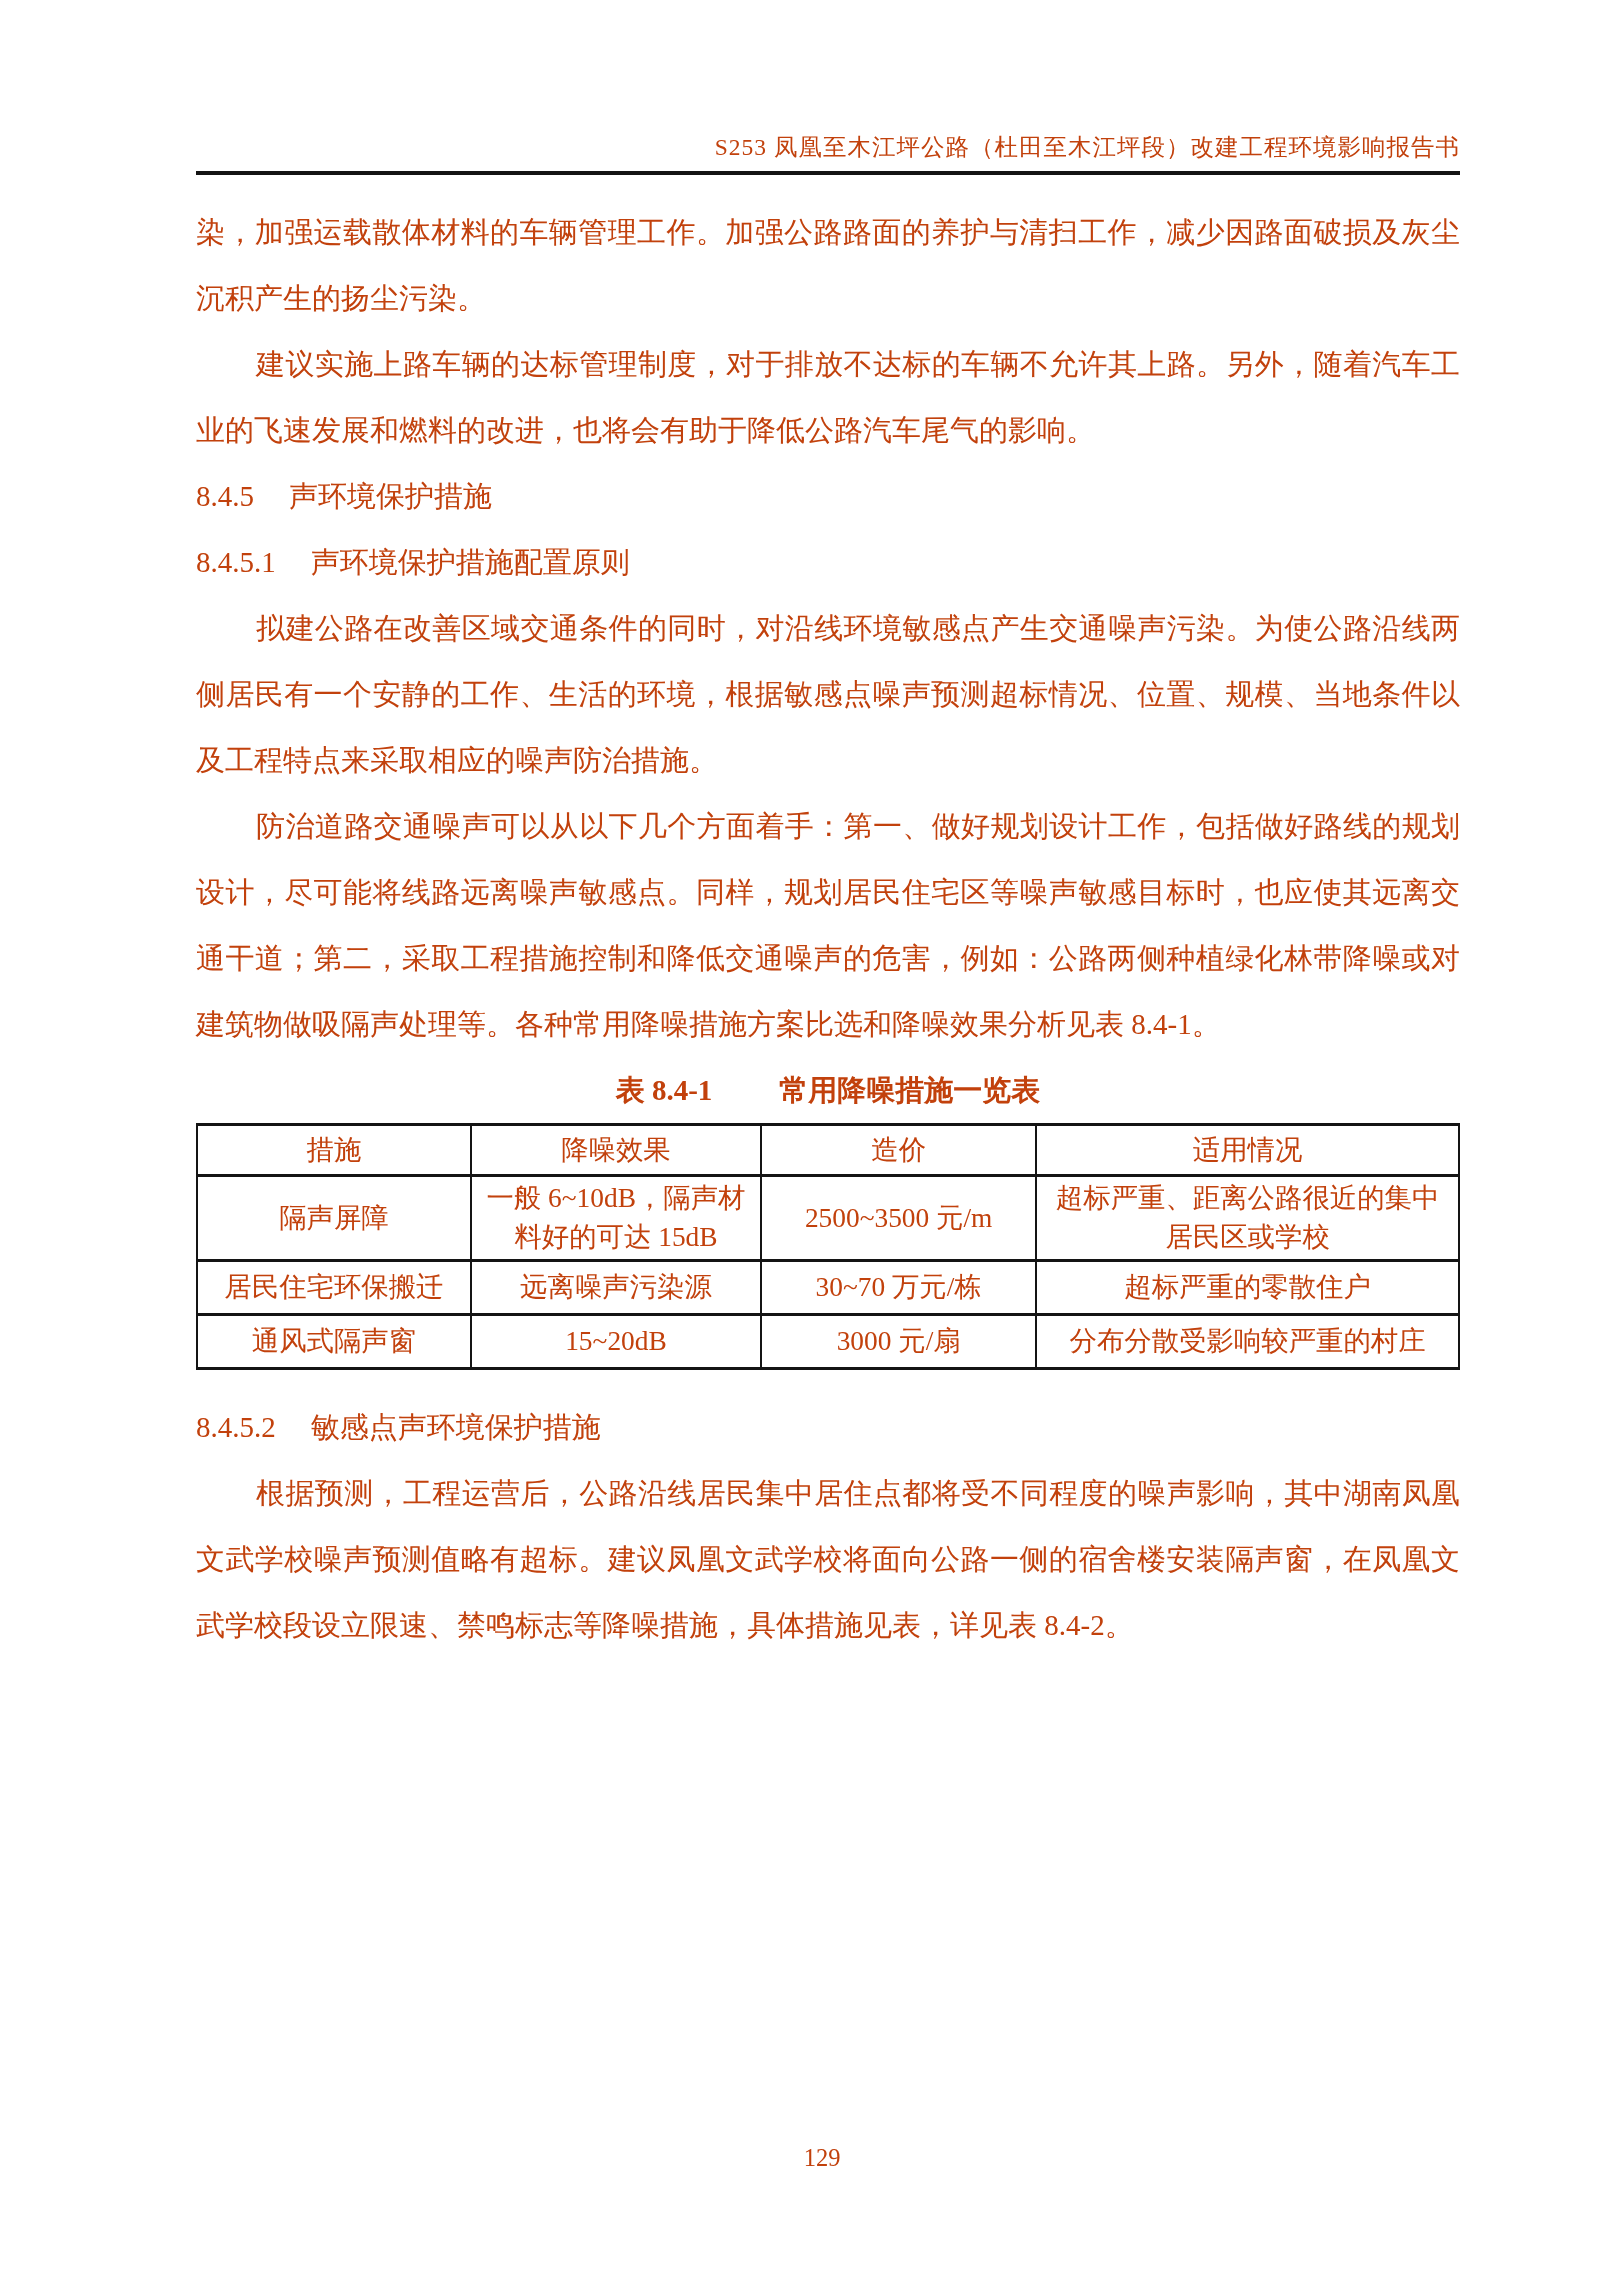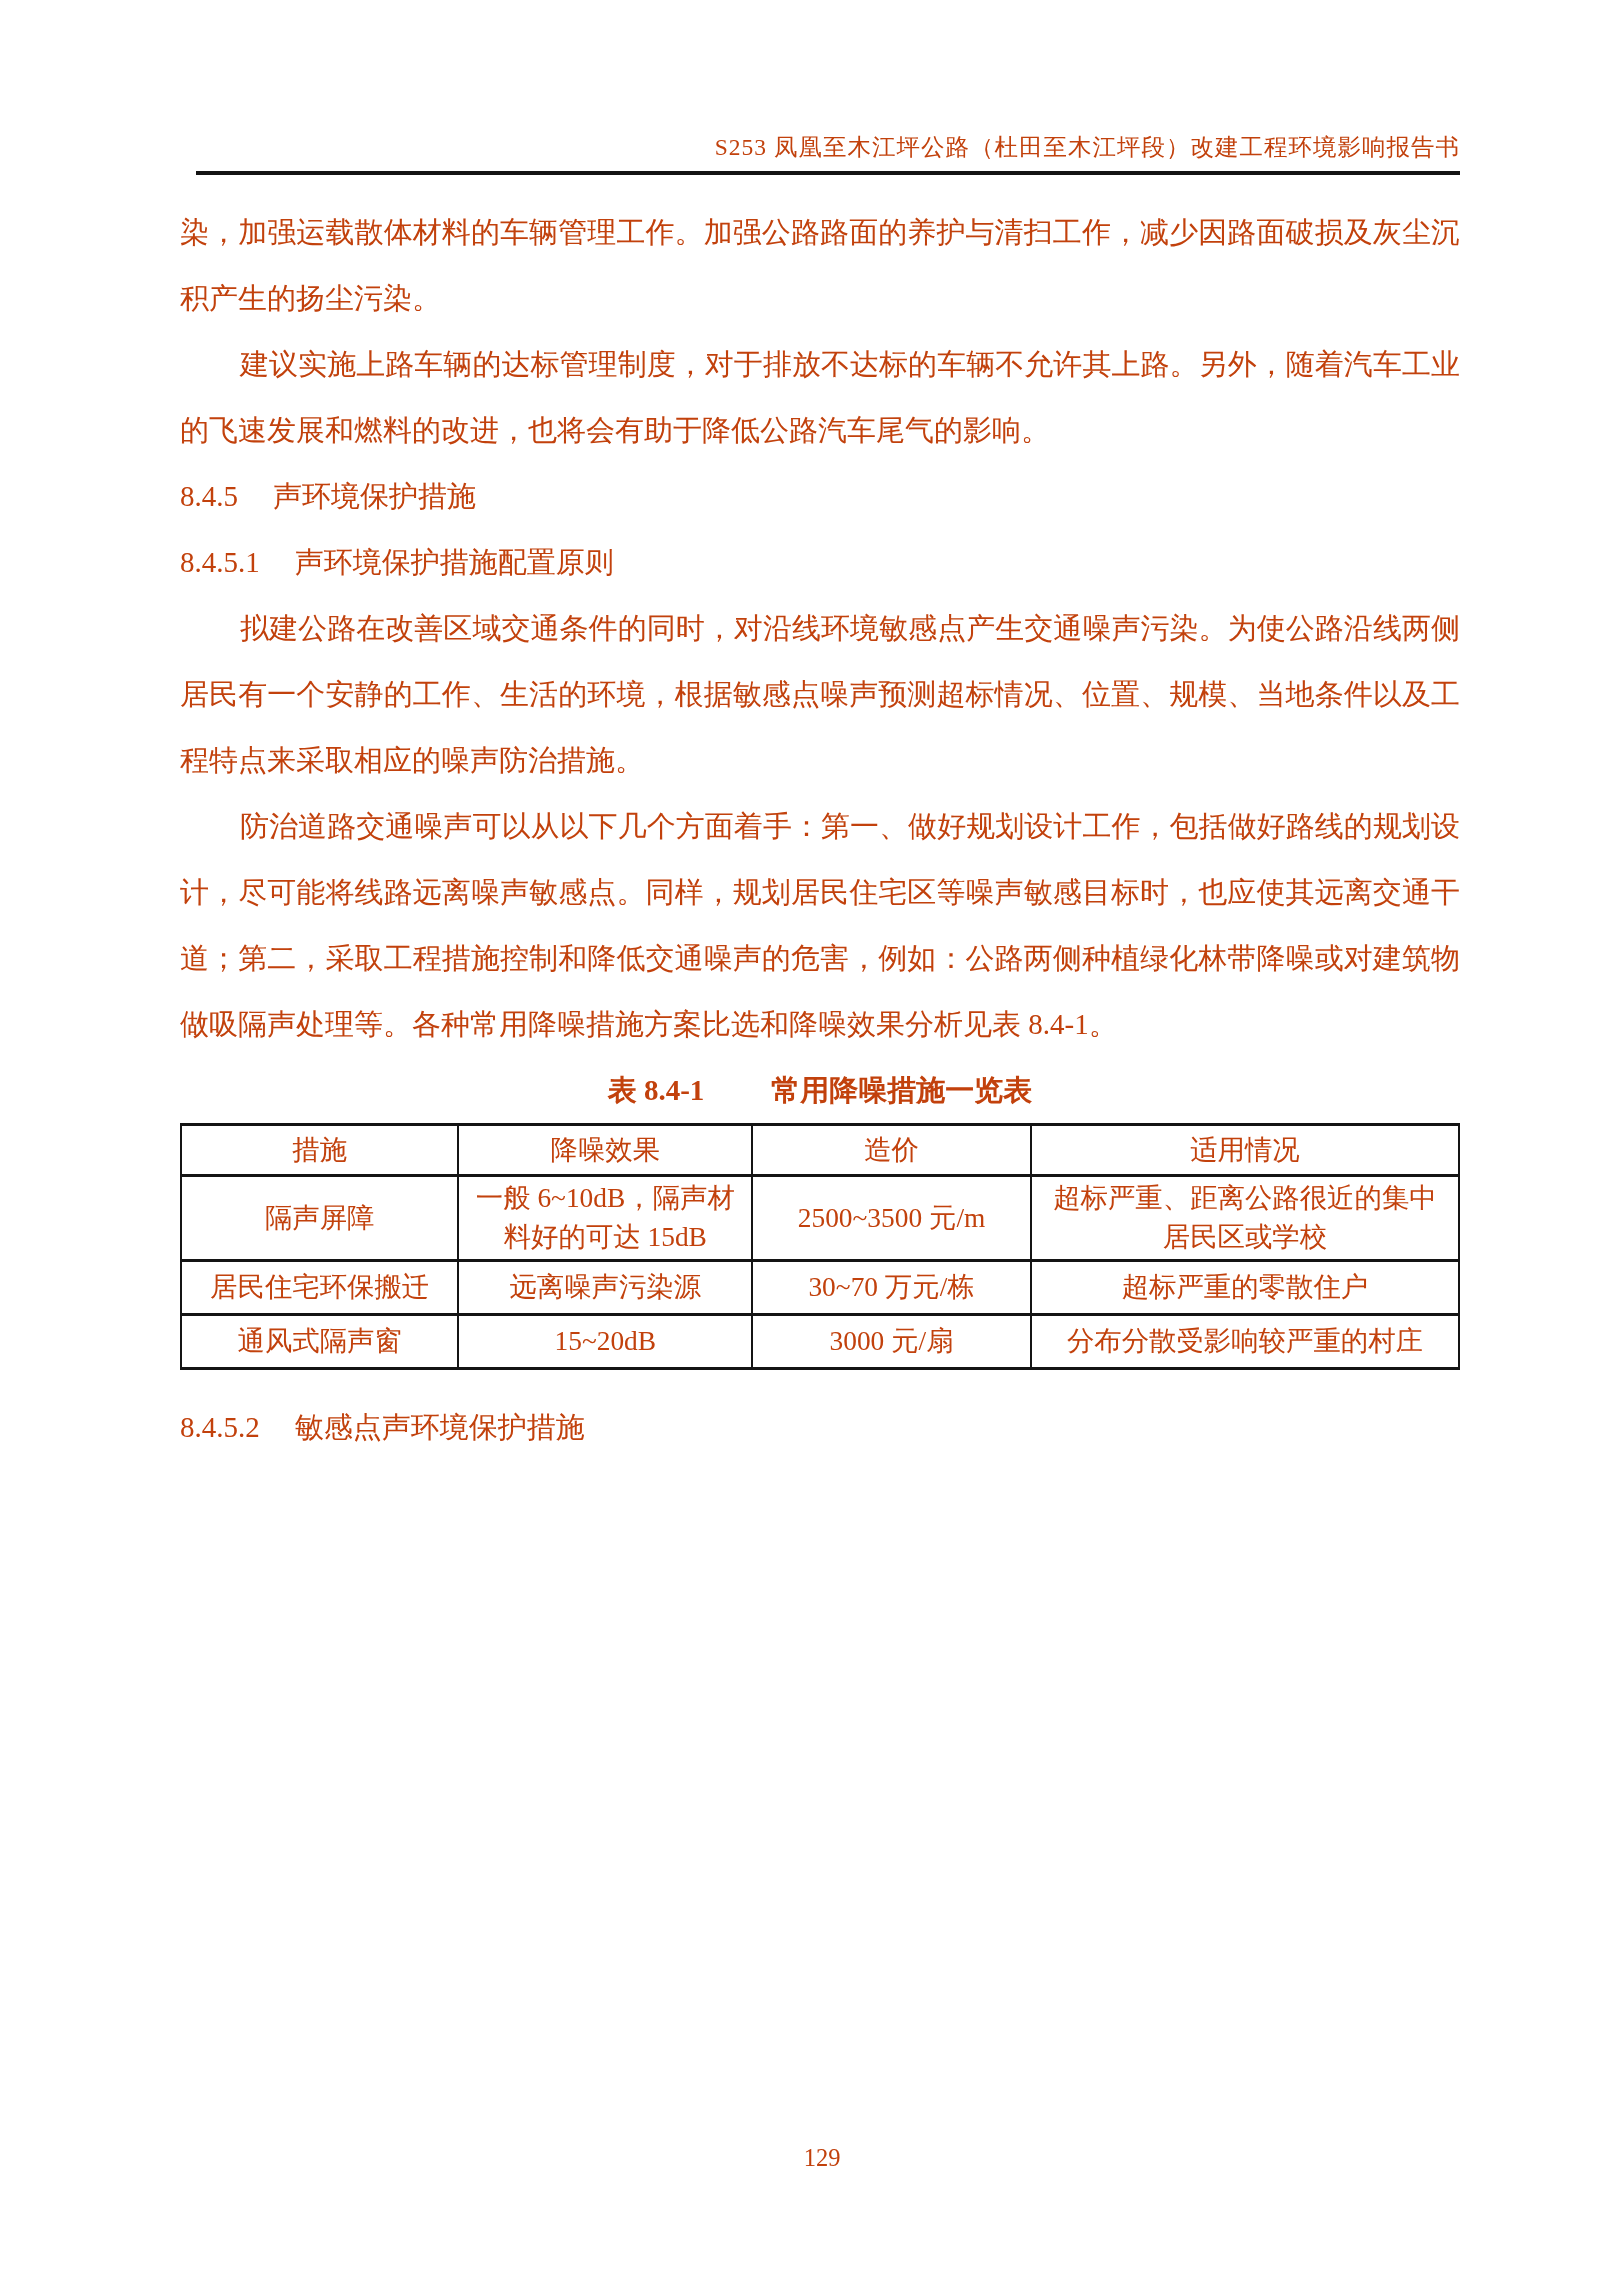--- a/index.html
+++ b/index.html
@@ -27,21 +27,21 @@
     position: absolute;
     top: 171px;
     left: 196px;
     right: 161px;
     height: 3.9px;
     background: #141414;
   }
   .content {
     position: absolute;
     top: 199px;
-    left: 180px;
+    left: 196px;
     right: 161px;
     font-size: 29px;
     line-height: 66px;
     text-align: justify;
     text-justify: inter-character;
   }
   .para { margin: 0; }
   .para.indent { text-indent: 60px; }
   .heading {
     margin: 0;
@@ -157,19 +157,20 @@
           <td>3000 元/扇</td>
           <td>分布分散受影响较严重的村庄</td>
         </tr>
       </tbody>
     </table>
 
     <h3 class="heading h8452">
       <span class="num">8.4.5.2</span><span>敏感点声环境保护措施</span>
     </h3>
 
+    <p class="para indent">根据预测，工程运营后，公路沿线居民集中居住点都将受不同程度的噪声影响，其中湖南凤凰文武学校噪声预测值略有超标。建议凤凰文武学校将面向公路一侧的宿舍楼安装隔声窗，在凤凰文武学校段设立限速、禁鸣标志等降噪措施，具体措施见表，详见表 8.4-2。</p>
 
   </div>
 
   <div class="page-number">129</div>
 
 </div>
 
 
 </body></html>

